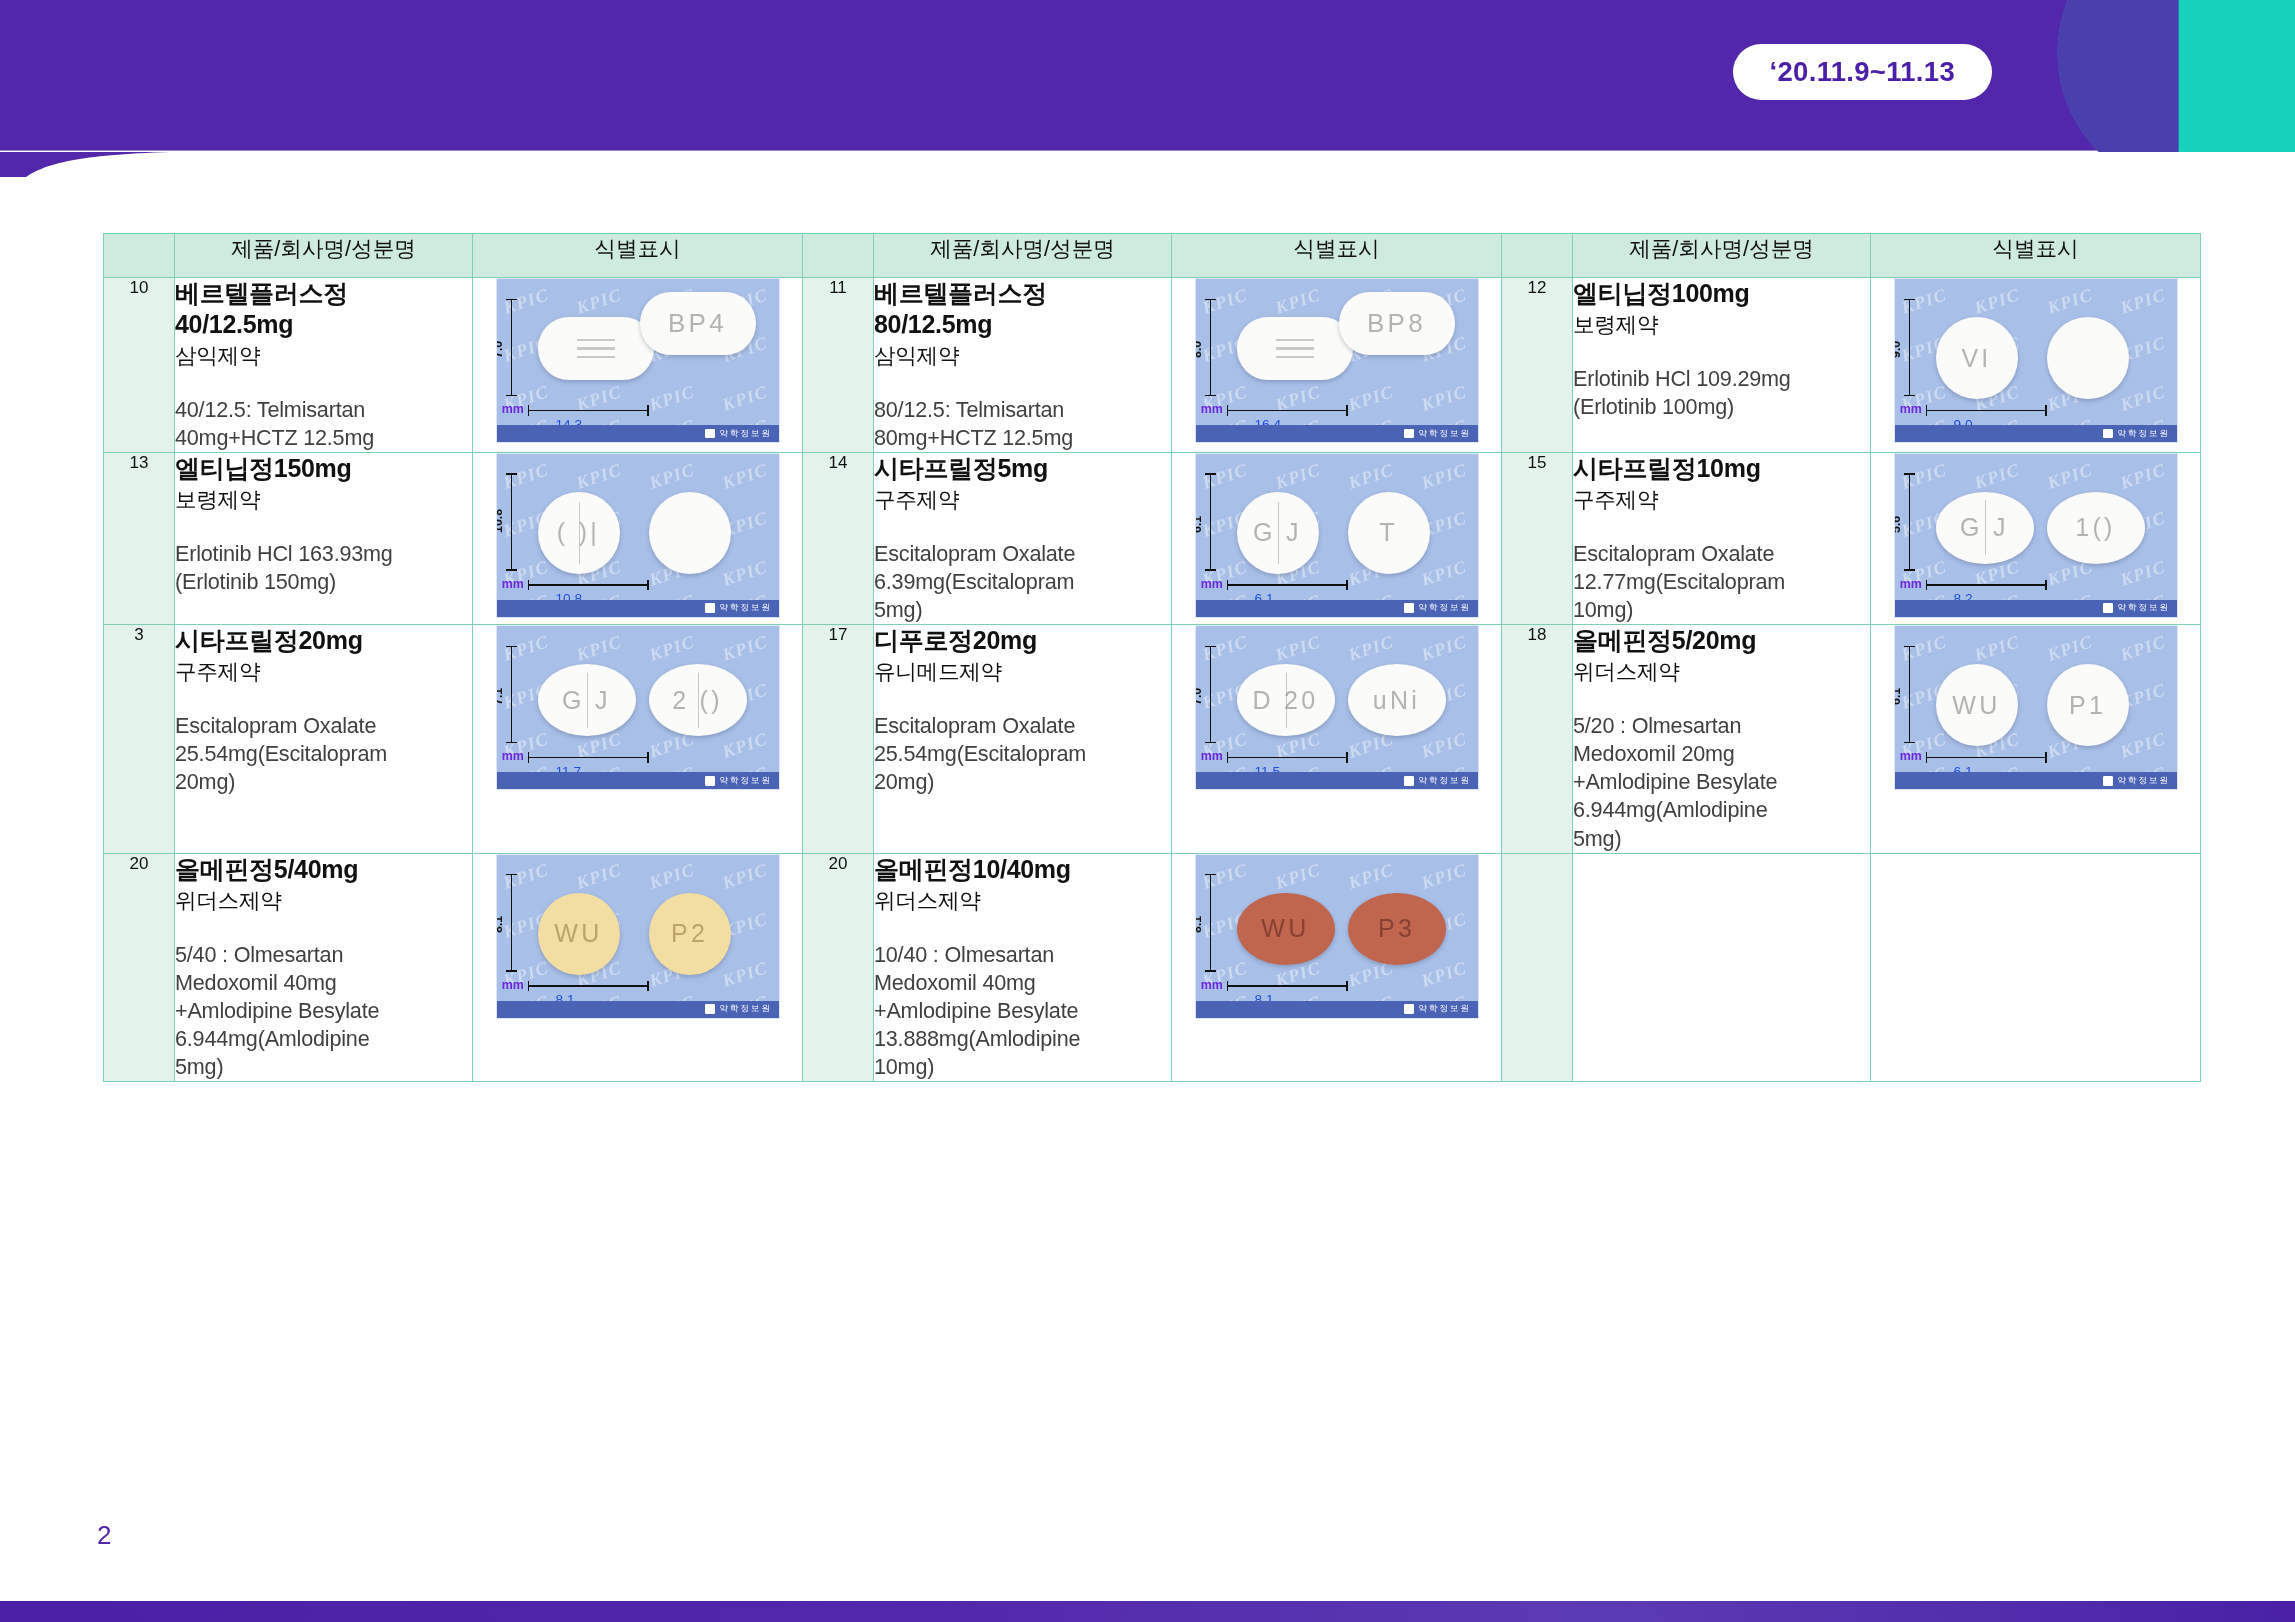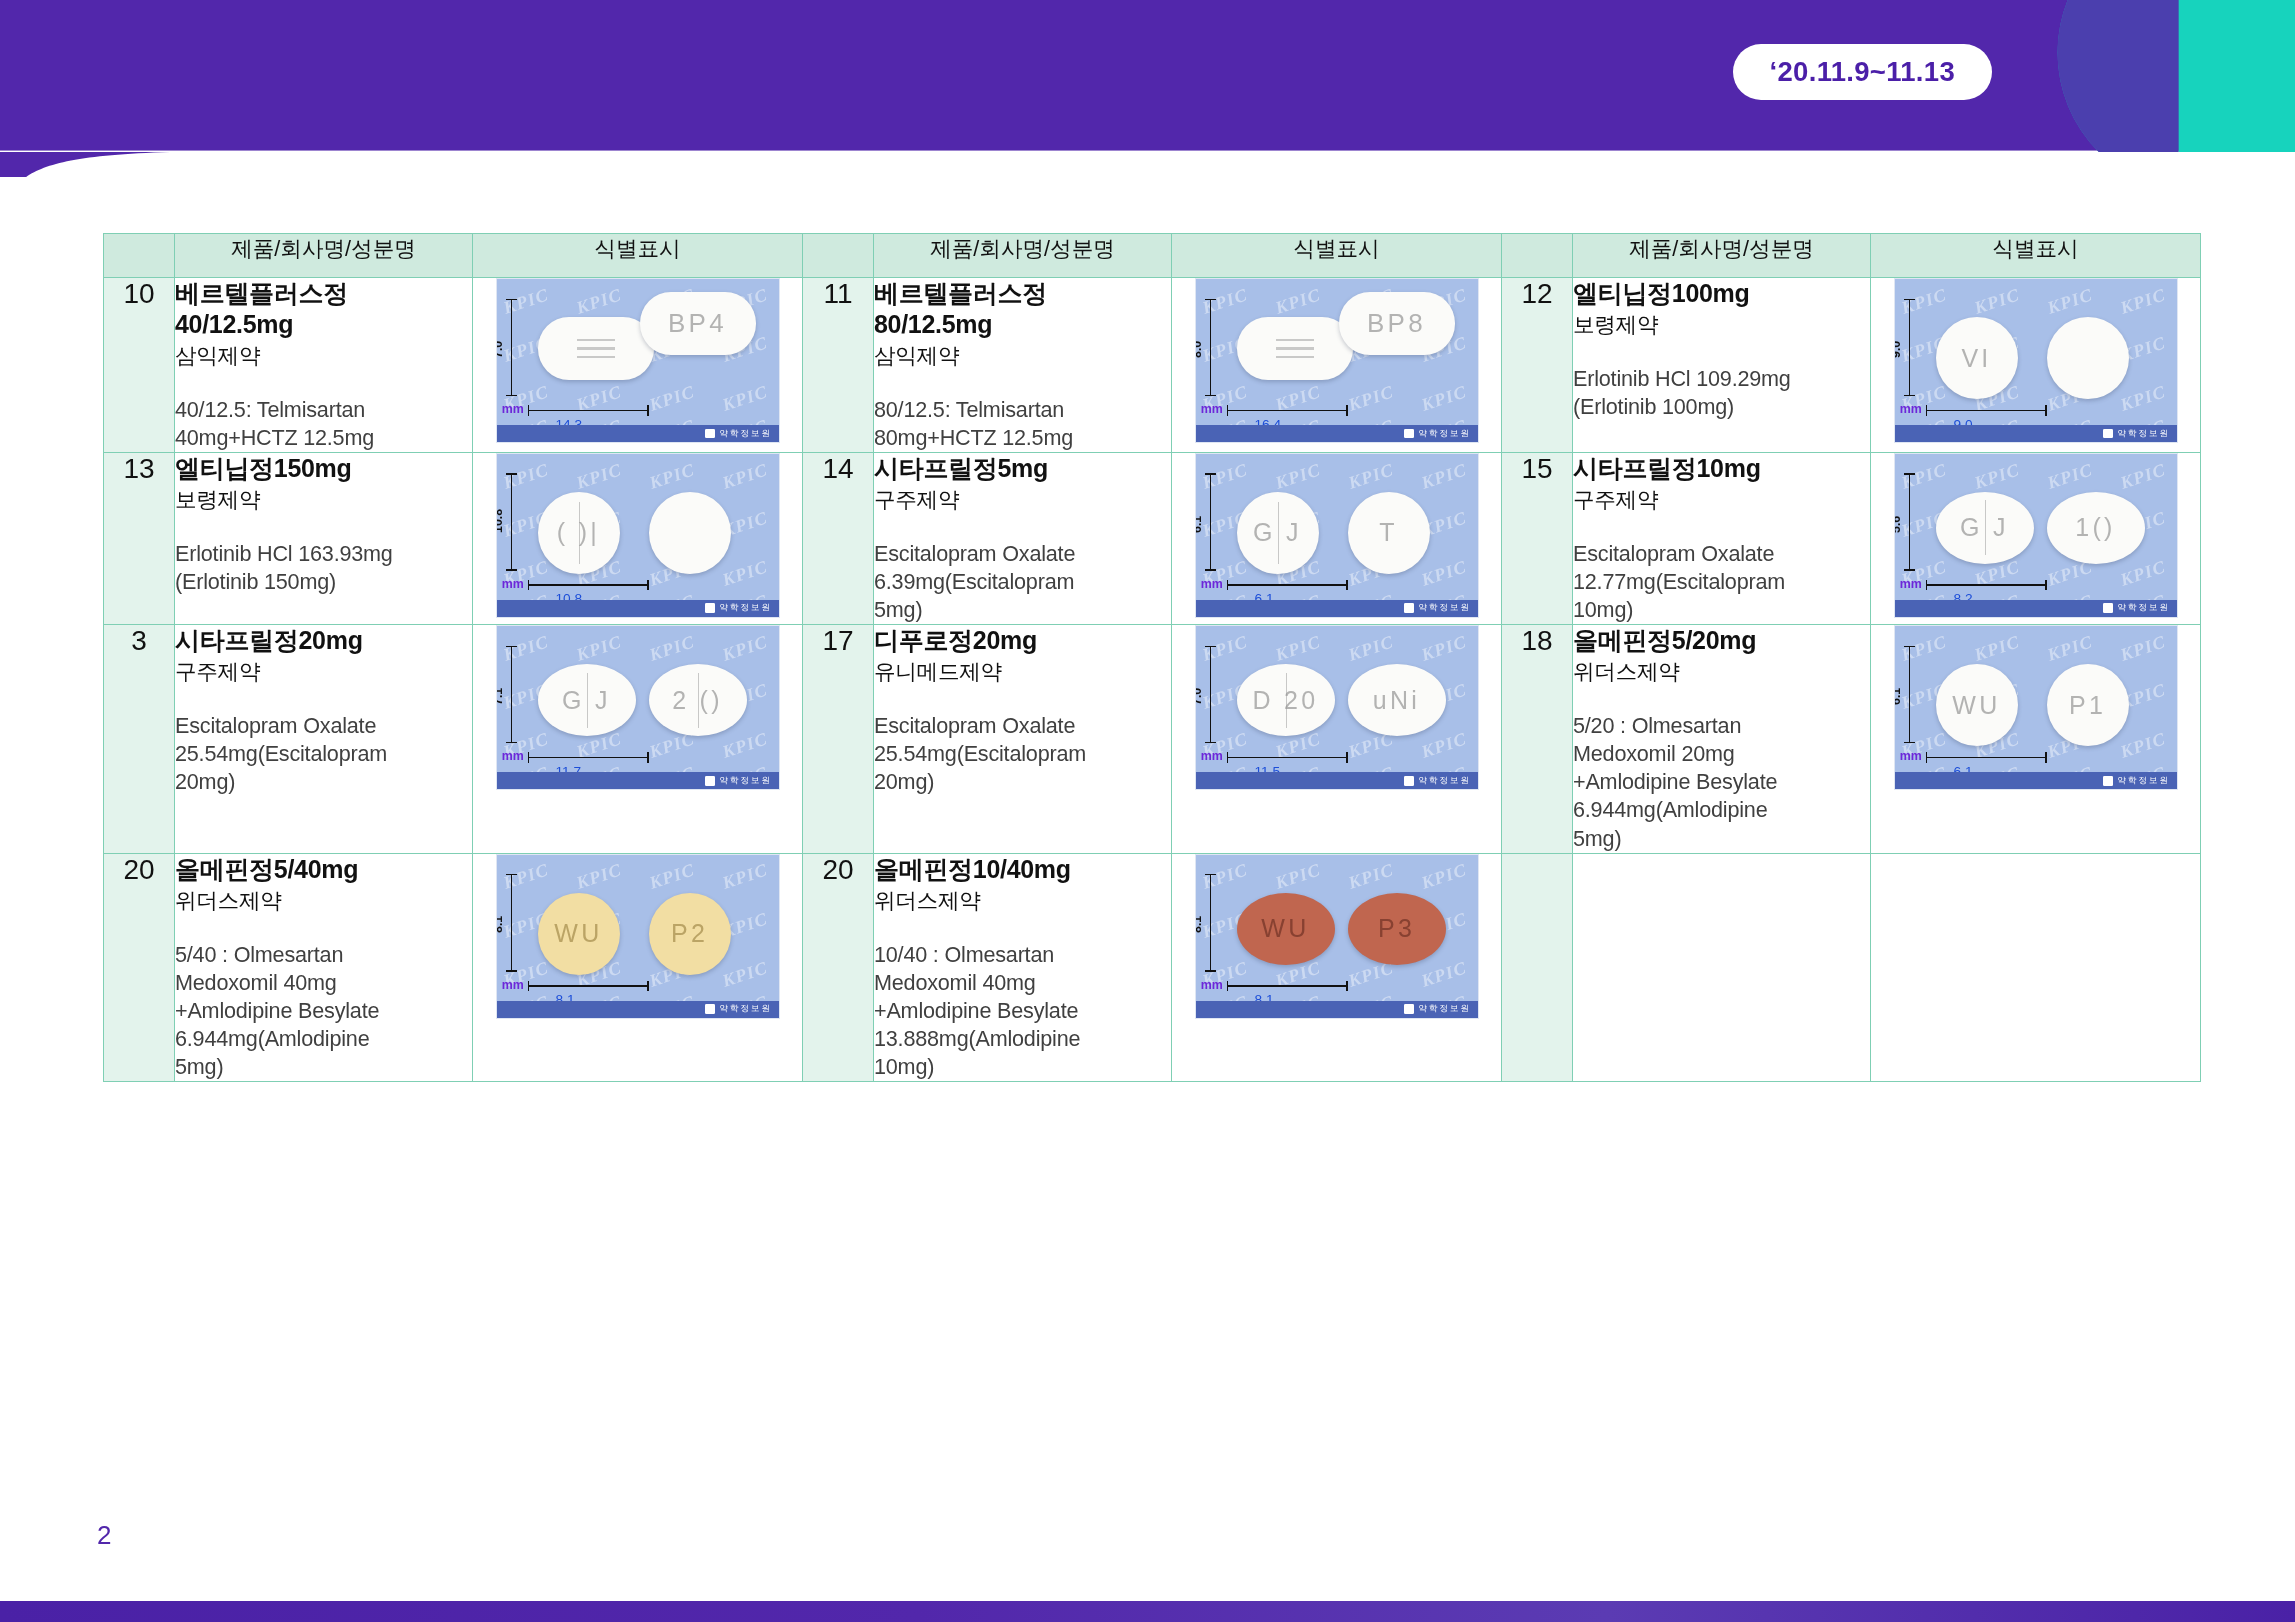--- a/index.html
+++ b/index.html
@@ -47,21 +47,21 @@
     height: 44px;
     font-size: 21.6px; font-weight: 400; color: #111;
     text-align: center; vertical-align: middle;
     border: 1.3px solid #7fcfb4;
   }
   thead th.blank { background: #cfeade; }
 
   td.num {
     background: #e3f3ec;
     text-align: center;
-    font-size: 28px; color: #111;
+    font-size: 17px; color: #111;
     padding-top: 17px;
   }
   td.num.empty { background: #e3f3ec; }
   td.info { background: #ffffff; padding: 14.4px 10.5px 17px 15.7px; }
   td.imgcell { background: #ffffff; padding: 11.8px 0 0 0; text-align: center; }
   td.blankcell { background: #ffffff; }
 
   .p-name {
     font-size: 25px; font-weight: 700; color: #111;
     line-height: 1.22; letter-spacing: -0.3px;

